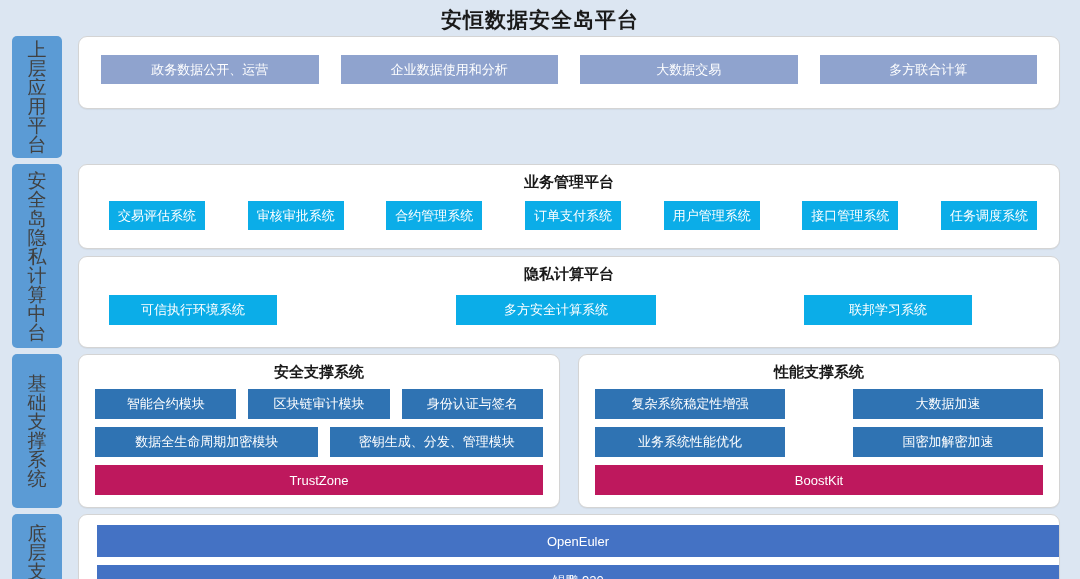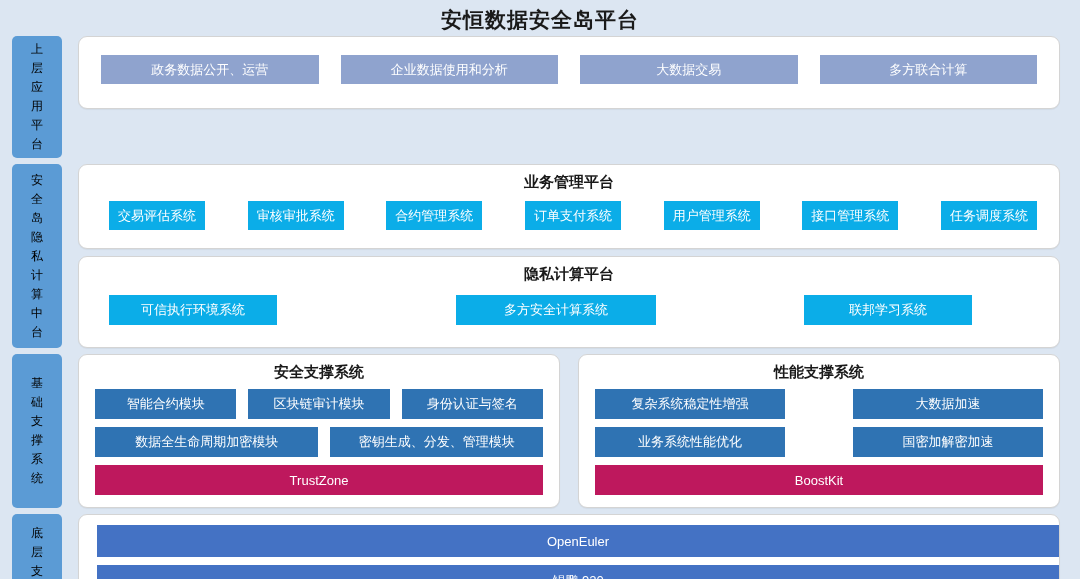--- a/index.html
+++ b/index.html
@@ -34,22 +34,22 @@
     display: flex;
     align-items: stretch;
     margin-bottom: 6px;
   }
 
   .band-label {
     width: 50px;
     flex: 0 0 50px;
     background: #5b9bd5;
     border-radius: 5px;
-    color: #000000;
-    font-size: 12px;
+    color: #404040;
+    font-size: 19px;
     line-height: 19px;
     font-weight: normal;
     display: flex;
     align-items: center;
     justify-content: center;
     text-align: center;
     padding: 4px 18px;
     letter-spacing: 0px;
   }
 

